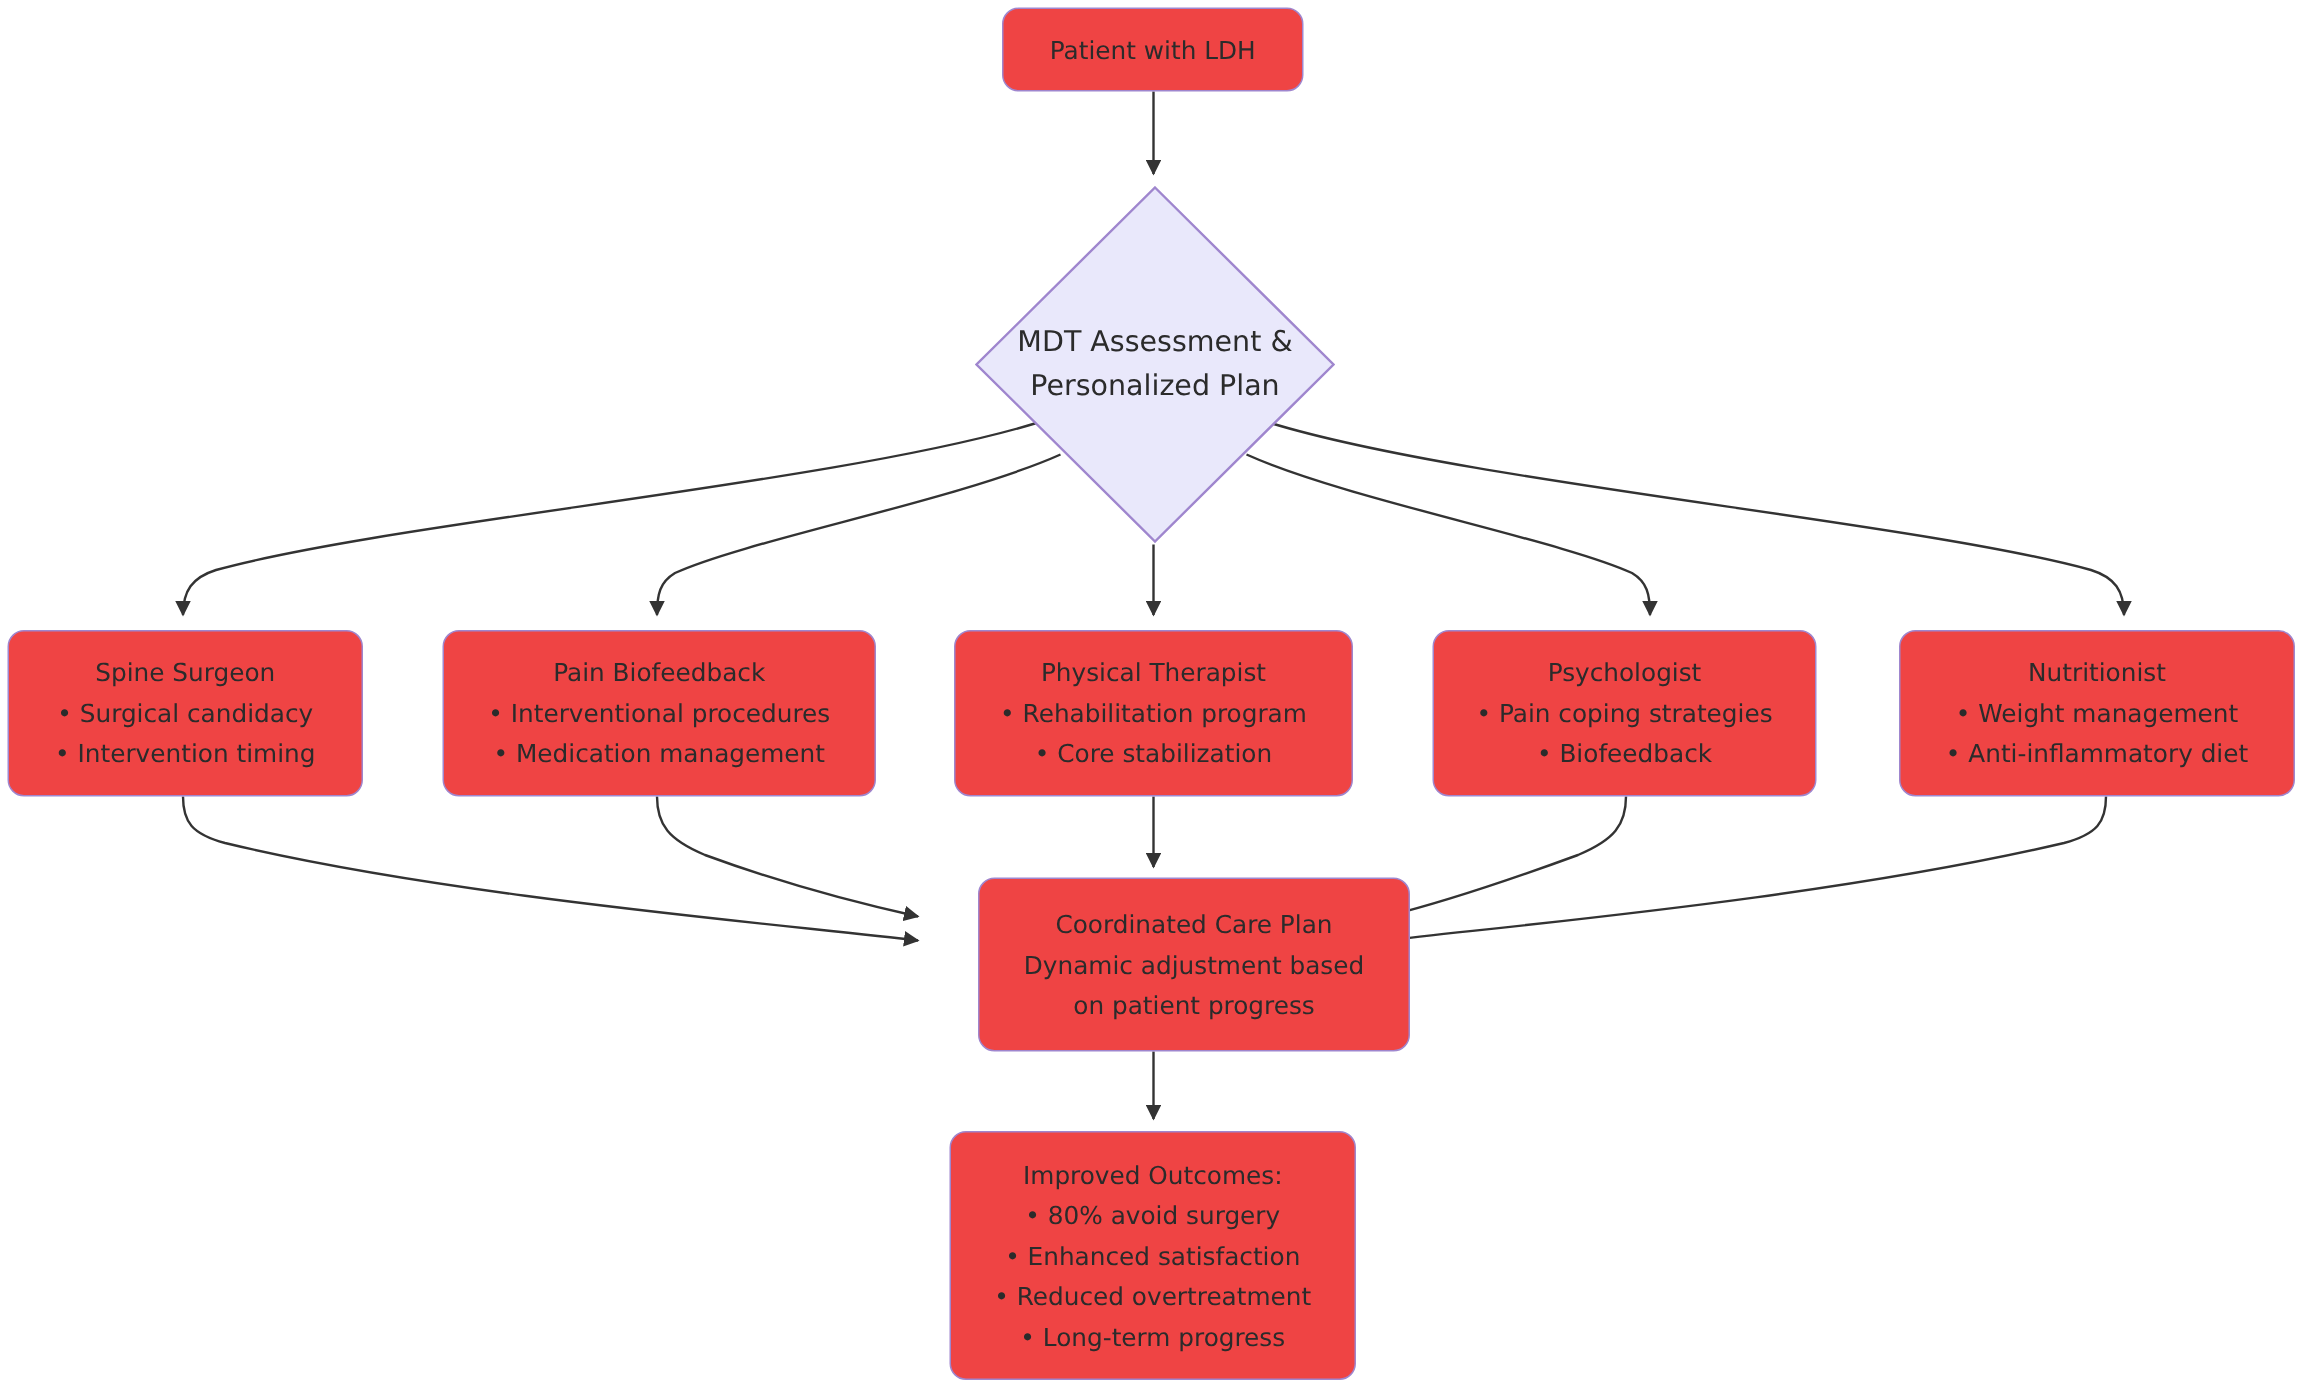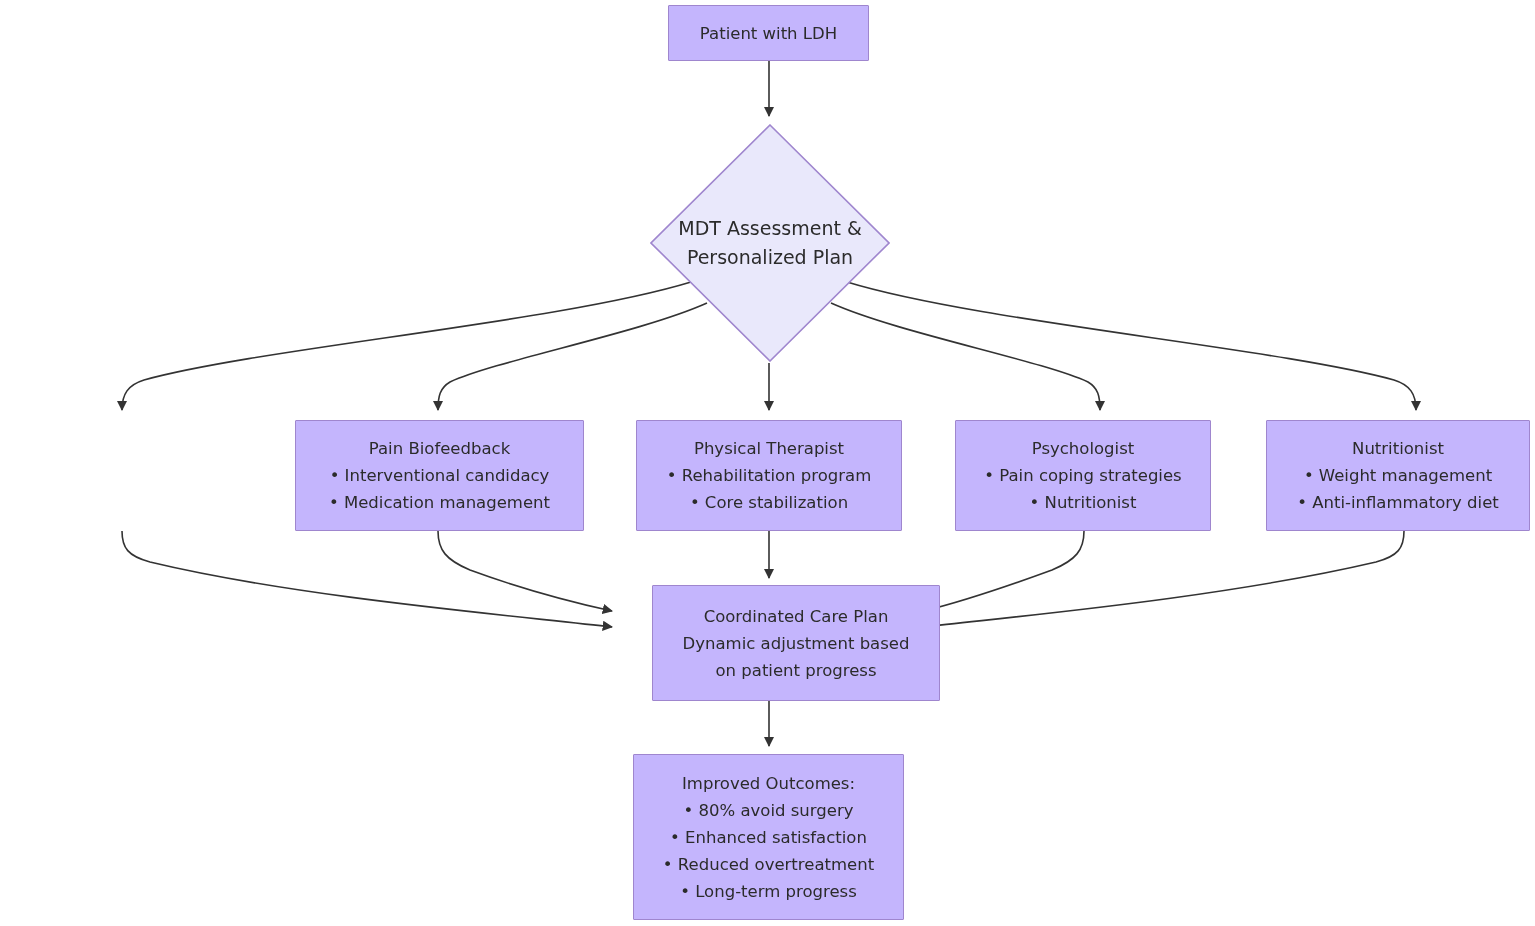--- a/index.html
+++ b/index.html
@@ -16,23 +16,23 @@
   }
   #diagram {
     position: absolute;
     left: 0; top: 0;
     width: 1535px;
     height: 926px;
   }
   .node {
     position: absolute;
     box-sizing: border-box;
-    background: #c4b5fd;
+    background: #ef4444;
     border: 1.6px solid #9F86CE;
-    border-radius: 1px;
+    border-radius: 11px;
     display: flex;
     flex-direction: column;
     align-items: center;
     justify-content: center;
     color: #2b2b2b;
     font-size: 16.5px;
     line-height: 27px;
     text-align: center;
   }
   .node .line {
@@ -121,37 +121,42 @@
   <div class="diamond-wrap">
     <svg class="diamond-shape" viewBox="0 0 240 238">
       <polygon points="120,1 239,119 120,237 1,119" fill="#E9E8FB" stroke="#9F86CE" stroke-width="1.6"></polygon>
     </svg>
     <div class="diamond-label">
       <span class="line">MDT Assessment</span>
       <span class="line">&amp; Personalized Plan</span>
     </div>
   </div>
 
+  <div class="node" style="left:5px; top:420px; width:237px; height:111px;">
+    <span class="line">Spine Surgeon</span>
+    <span class="line">• Surgical candidacy</span>
+    <span class="line">• Intervention timing</span>
+  </div>
 
   <div class="node" style="left:295px; top:420px; width:289px; height:111px;">
     <span class="line">Pain Biofeedback</span>
-    <span class="line">• Interventional candidacy</span>
+    <span class="line">• Interventional procedures</span>
     <span class="line">• Medication management</span>
   </div>
 
   <div class="node" style="left:636px; top:420px; width:266px; height:111px;">
     <span class="line">Physical Therapist</span>
     <span class="line">• Rehabilitation program</span>
     <span class="line">• Core stabilization</span>
   </div>
 
   <div class="node" style="left:955px; top:420px; width:256px; height:111px;">
     <span class="line">Psychologist</span>
     <span class="line">• Pain coping strategies</span>
-    <span class="line">• Nutritionist</span>
+    <span class="line">• Biofeedback</span>
   </div>
 
   <div class="node" style="left:1266px; top:420px; width:264px; height:111px;text-align:center;">
     <span class="line">Nutritionist</span>
     <span class="line">• Weight management</span>
     <span class="line">• Anti-inflammatory diet</span>
   </div>
 
   <div class="node" style="left:652px; top:585px; width:288px; height:116px;">
     <span class="line">Coordinated Care Plan</span>

